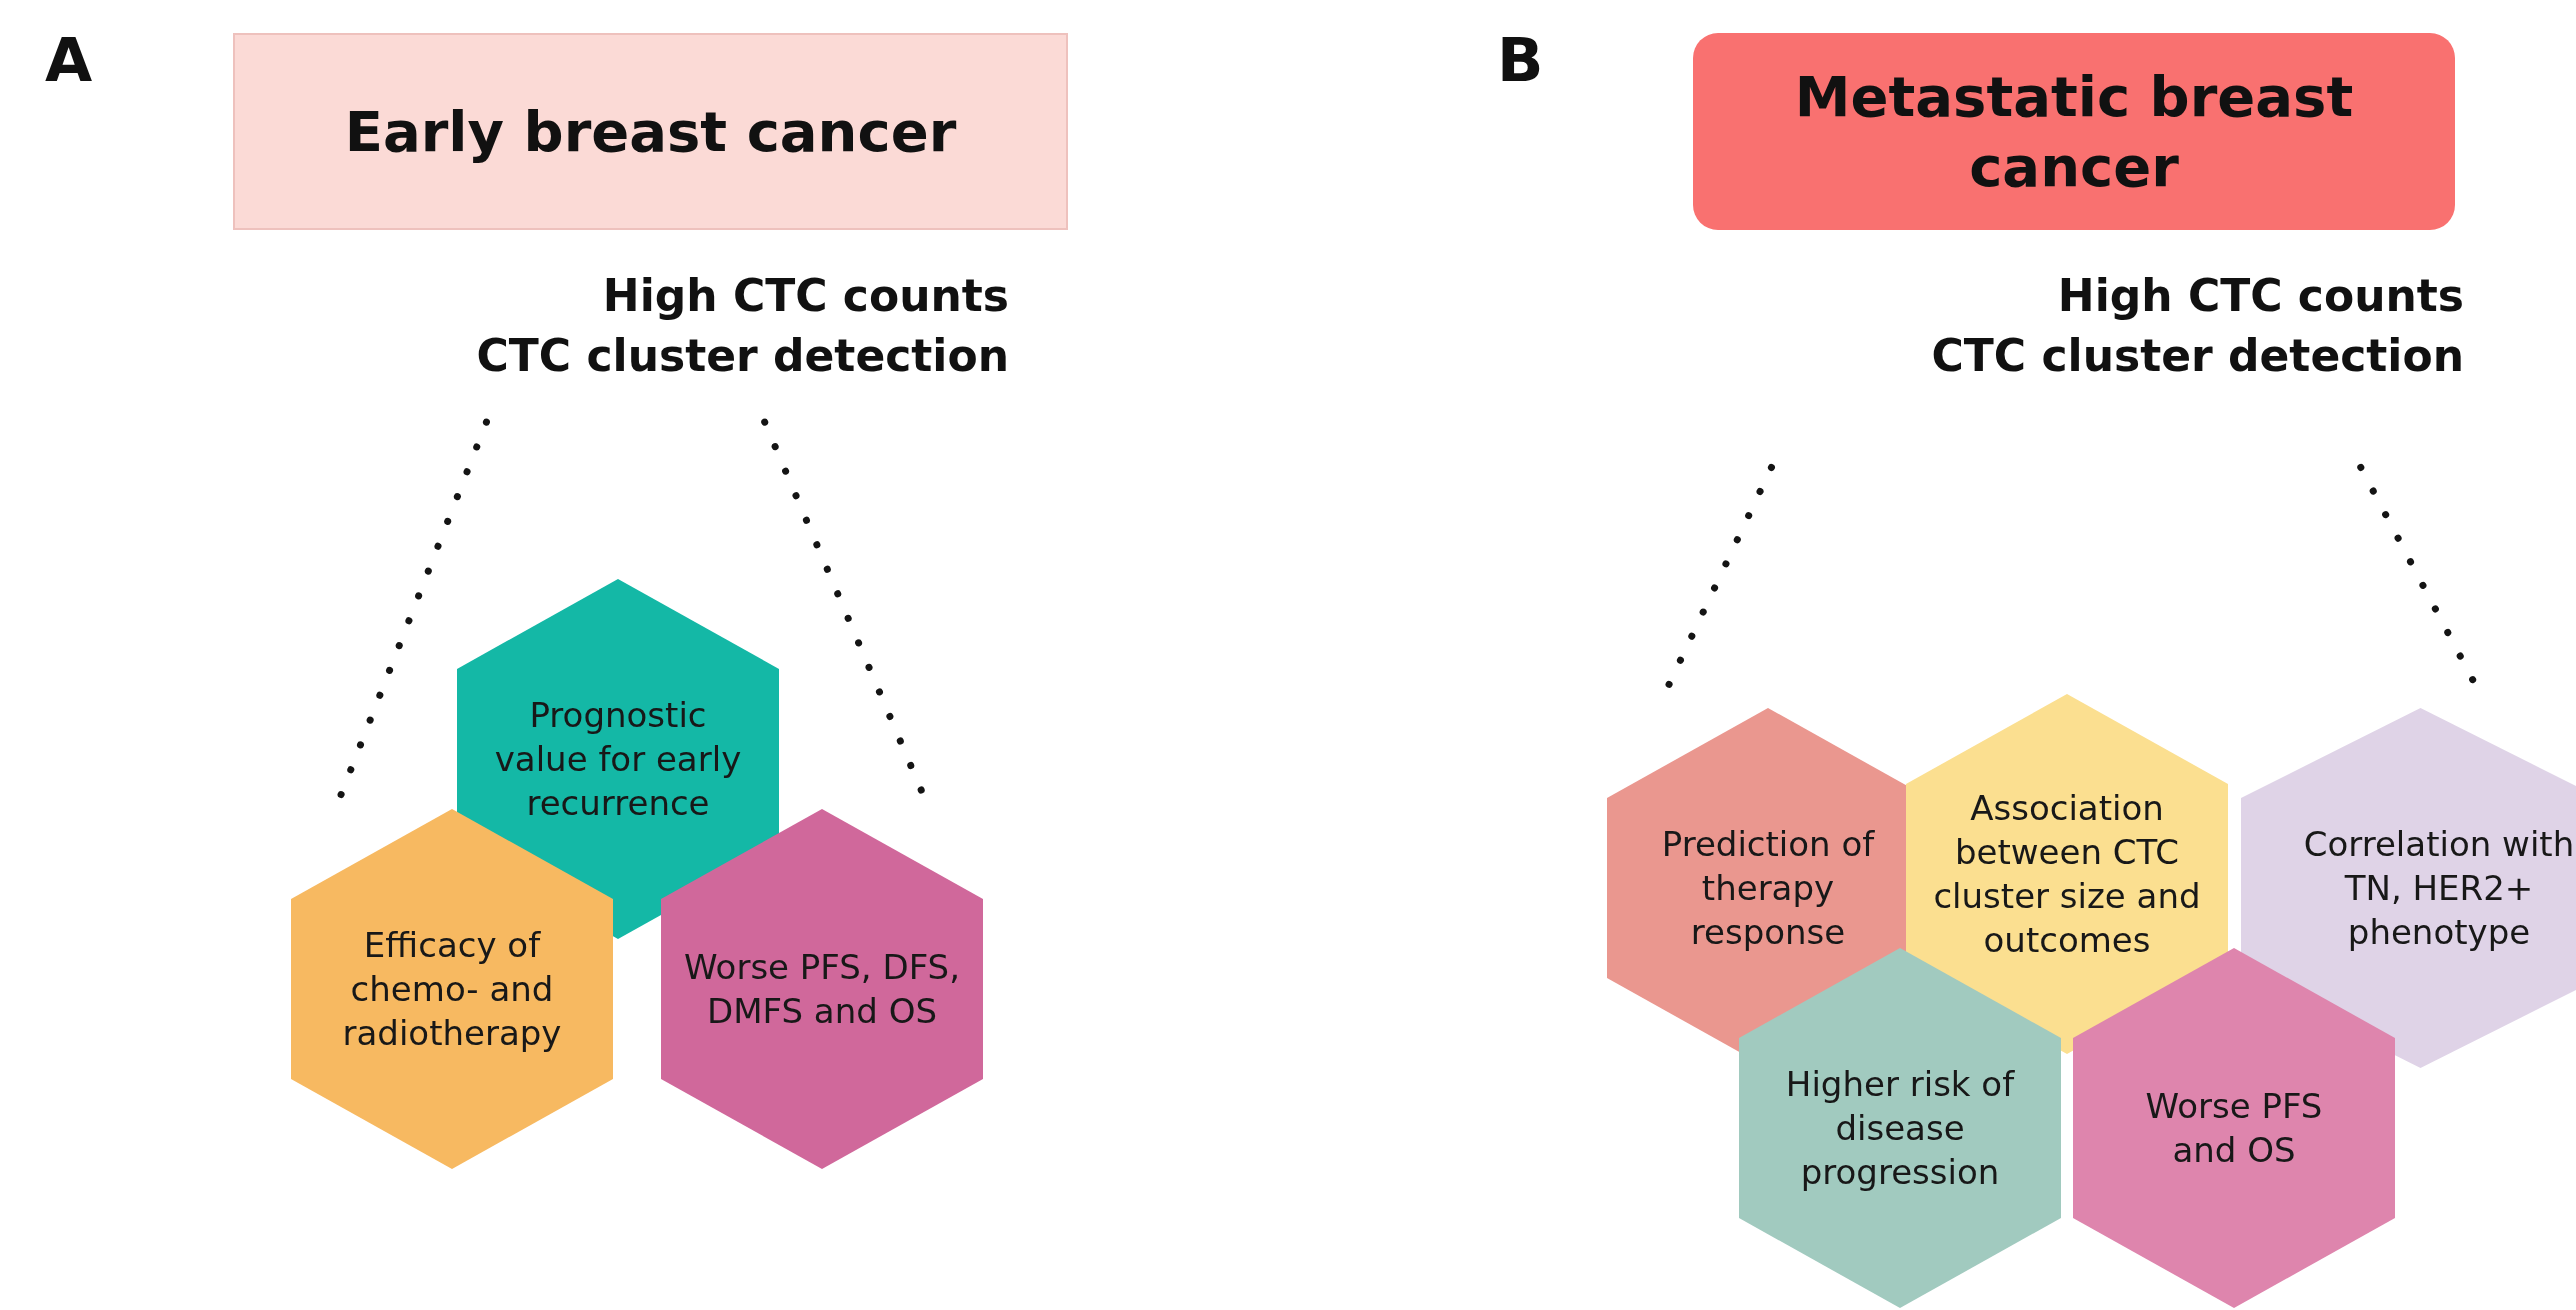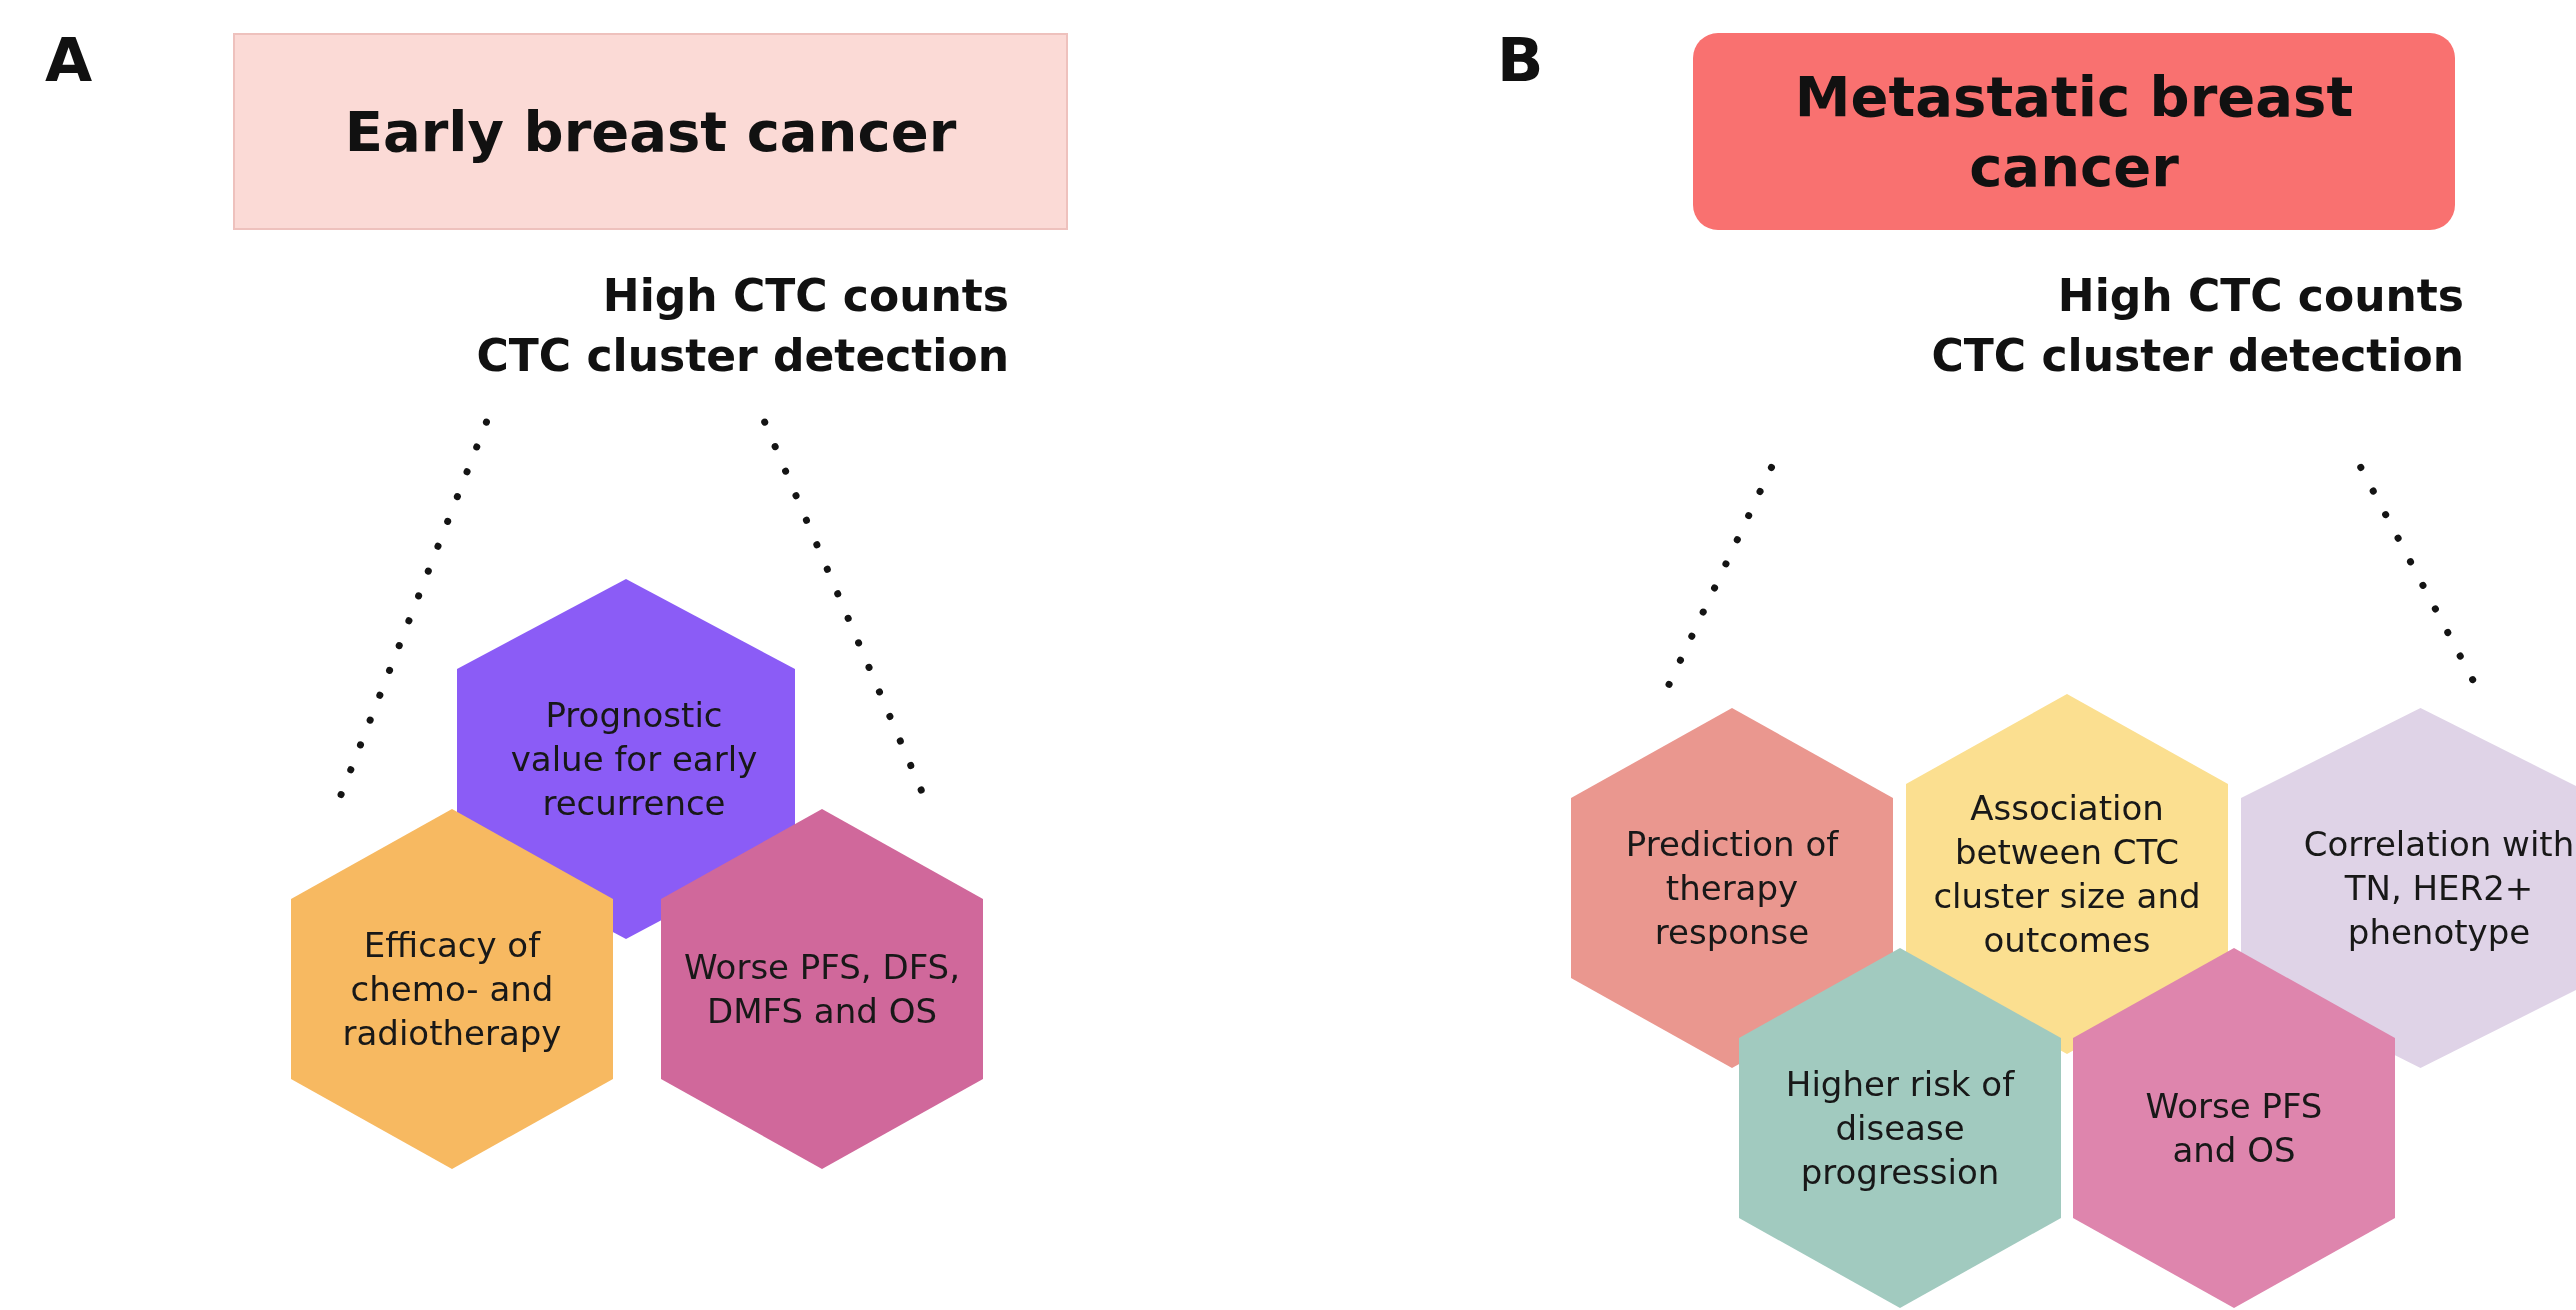--- a/index.html
+++ b/index.html
@@ -87,21 +87,21 @@
     color: #181818;
   }
   
   #hex-a0 { left: 457px;  top: 579px;  }
   #hex-a1 { left: 291px;  top: 809px; }
   #hex-a2 { left: 621px;  top: 809px; }
   #hex-a0 .hex-text { max-width: 274px; }
   #hex-a1 .hex-text { max-width: 258px; }
   #hex-a2 .hex-text { max-width: 289px; }
   
-  #hex-b0 { left: 1571px; top: 708px;  }
+  #hex-b0 { left: 1607px; top: 708px;  }
   #hex-b1 { left: 1906px; top: 694px;  }
   #hex-b2 { left: 2241px; top: 708px;  }
   #hex-b3 { left: 1739px; top: 948px; }
   #hex-b4 { left: 2073px; top: 948px; }
   #hex-b0 .hex-text { max-width: 223px; }
   #hex-b1 .hex-text { max-width: 309px; }
   #hex-b2 .hex-text { max-width: 313px; }
   #hex-b3 .hex-text { max-width: 235px; }
   #hex-b4 .hex-text { max-width: 195px; }
 </style>
@@ -122,21 +122,21 @@
 
     <div class="header-box" id="header-a" style="background-color: rgb(251, 218, 214);">
       <span class="header-text">Early breast cancer</span>
     </div>
 
     <div class="findings" id="findings-a">
       <div class="finding-line">High CTC counts</div>
       <div class="finding-line">CTC cluster detection</div>
     </div>
 
-    <div class="hex" id="hex-a0" style="background-color: #8b5cf6; padding-left: 16px;">
+    <div class="hex" id="hex-a0" style="background-color: #14b8a6;">
       <span class="hex-text">Prognostic value for early recurrence</span>
     </div>
     <div class="hex" id="hex-a1" style="background-color: rgb(247, 185, 97);">
       <span class="hex-text">Efficacy of chemo- and radiotherapy</span>
     </div>
     <div class="hex" id="hex-a2" style="background-color: rgb(208, 104, 155); margin-left: 40px;">
       <span class="hex-text">Worse PFS, DFS, DMFS and OS</span>
     </div>
   </section>
 

